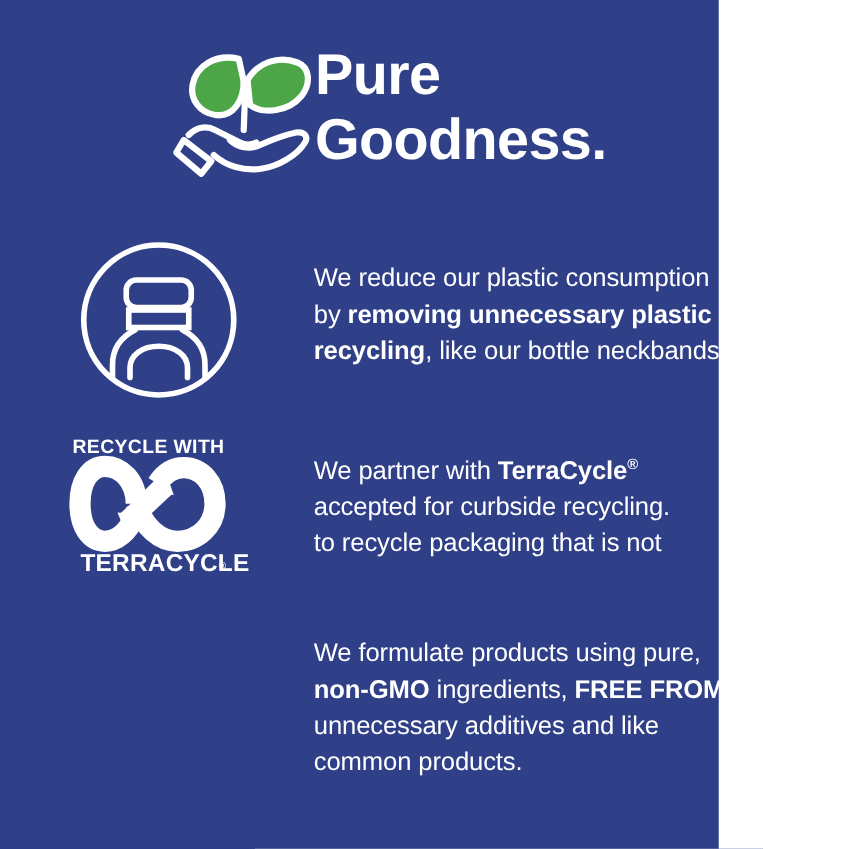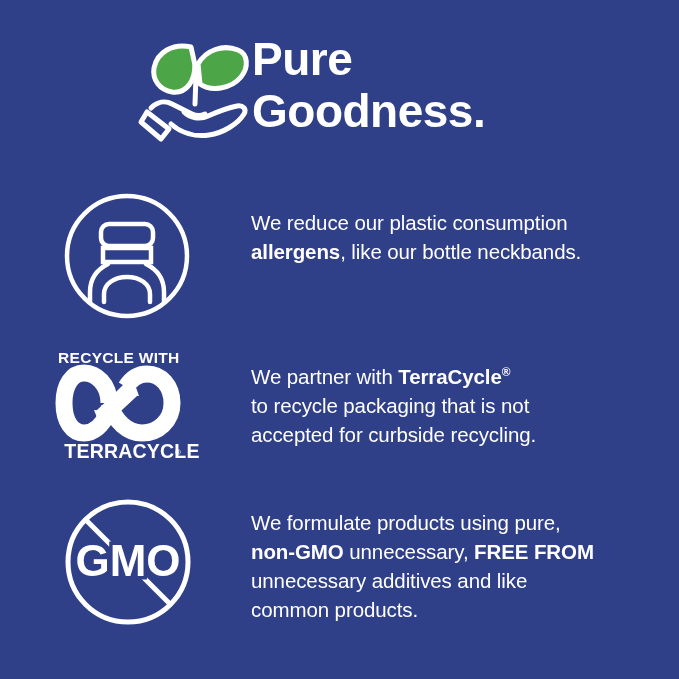--- a/index.html
+++ b/index.html
@@ -7,21 +7,21 @@
     padding: 0;
   }
   body {
     width: 679px;
     height: 679px;
     overflow: hidden;
     font-family: "Liberation Sans", sans-serif;
   }
   #infographic {
     position: relative;
-    width: 679px;
+    width: 575px;
     height: 679px;
     background: #2f3f88;
     color: #ffffff;
     box-sizing: border-box;
   }
 
   
   .header {
     position: absolute;
     left: 0;
@@ -180,21 +180,22 @@
         <rect x="43" y="62" width="48" height="14" fill="none" stroke="#ffffff" stroke-width="4.5"></rect>
 
         <path d="M48 78 C36 84 30 94 30 106 L30 116" fill="none" stroke="#ffffff" stroke-width="4.5" stroke-linecap="round"></path>
         <path d="M86 78 C98 84 104 94 104 106 L104 116" fill="none" stroke="#ffffff" stroke-width="4.5" stroke-linecap="round"></path>
         <path d="M44 116 L44 108 C44 98 54 91 67 91 C80 91 90 98 90 108 L90 116" fill="none" stroke="#ffffff" stroke-width="4.5" stroke-linecap="round"></path>
       </svg>
     </div>
 
     <div class="row-text">
         <span class="line"><span>We reduce our plastic consumption</span></span>
-        <span class="line"><b>allergens</b><span>, like our bottle neckbands.</span></span>
+        <span class="line"><span>by </span><b>removing unnecessary plastic</b></span>
+        <span class="line"><b>recycling</b><span>, like our bottle neckbands.</span></span>
       </div>
   </div>
 
   <div class="row" id="row-terracycle">
 
     <div class="row-icon">
       <div class="tc-badge">
 
         <div class="tc-top-label">RECYCLE WITH</div>
 
@@ -219,36 +220,29 @@
           </svg>
           <span class="tc-reg">®</span>
         </div>
 
         <div class="tc-bottom-label">TERRACYCLE</div>
       </div>
     </div>
 
     <div class="row-text">
         <span class="line"><span>We partner with </span><b>TerraCycle</b><sup>®</sup></span>
+        <span class="line"><span>accepted for curbside recycling.</span></span>
         <span class="line"><span>to recycle packaging that is not</span></span>
-        <span class="line"><span>accepted for curbside recycling.</span></span>
       </div>
   </div>
 
   <div class="row" id="row-gmo">
 
-    <div class="row-icon">
-      <svg viewBox="0 0 140 140" width="140" height="140" aria-hidden="true">
-        <circle cx="68" cy="70" r="60" fill="none" stroke="#ffffff" stroke-width="5"></circle>
-        <line x1="26" y1="28" x2="110" y2="112" stroke="#ffffff" stroke-width="5" stroke-linecap="round"></line>
-        <text x="68" y="84" text-anchor="middle" font-family="Liberation Sans, sans-serif" font-size="44" font-weight="700" fill="#ffffff" stroke="#2f3f88" stroke-width="7" paint-order="stroke">GMO</text>
-      </svg>
-    </div>
 
     <div class="row-text">
         <span class="line"><span>We formulate products using pure,</span></span>
-        <span class="line"><b>non-GMO</b><span> unnecessary, </span><b>FREE FROM</b></span>
+        <span class="line"><b>non-GMO</b><span> ingredients, </span><b>FREE FROM</b></span>
         <span class="line"><span>unnecessary additives and like</span></span>
         <span class="line"><span>common products.</span></span>
       </div>
   </div>
 
 </div>
 
 </body></html>

